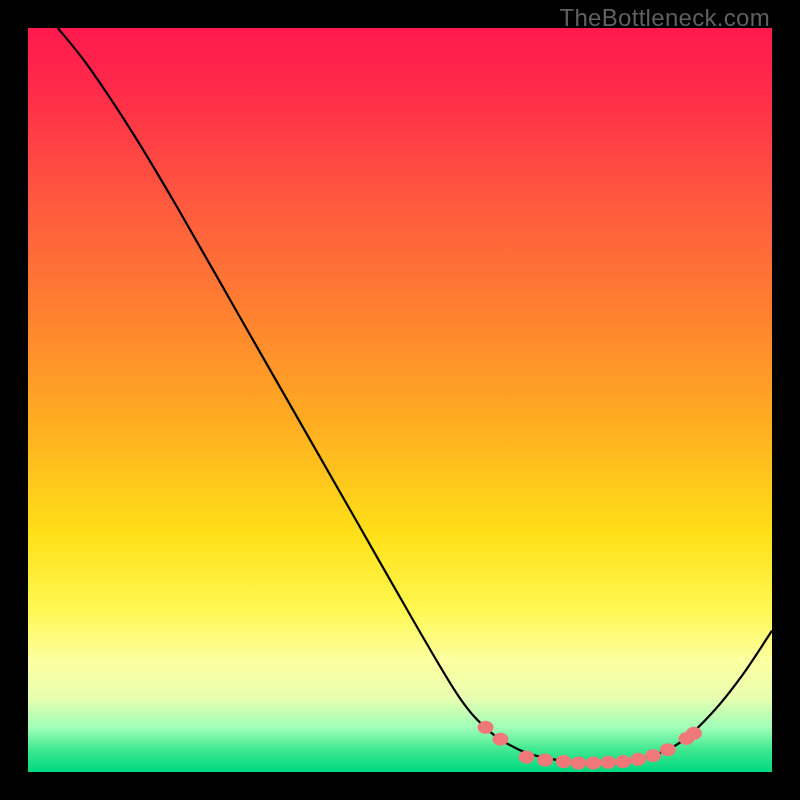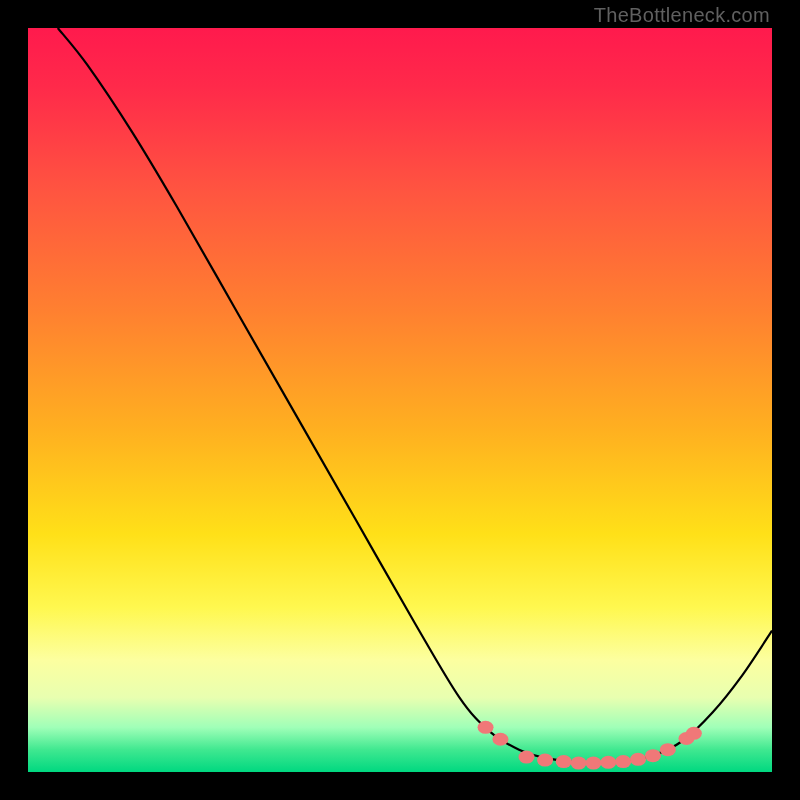--- a/index.html
+++ b/index.html
@@ -27,21 +27,21 @@
       #fcffa0 85%,
       #e8ffb0 90%,
       #a0ffb8 94%,
       #40e890 97%,
       #00d880 100%);
   }
   .watermark {
     position: absolute;
     top: 4px;
     right: 30px;
-    font-size: 20px;
+    font-size: 24px;
     color: #606060;
     font-family: Arial, sans-serif;
     letter-spacing: 0.3px;
   }
   svg.curve {
     position: absolute;
     left: 0;
     top: 0;
     width: 744px;
     height: 744px;

